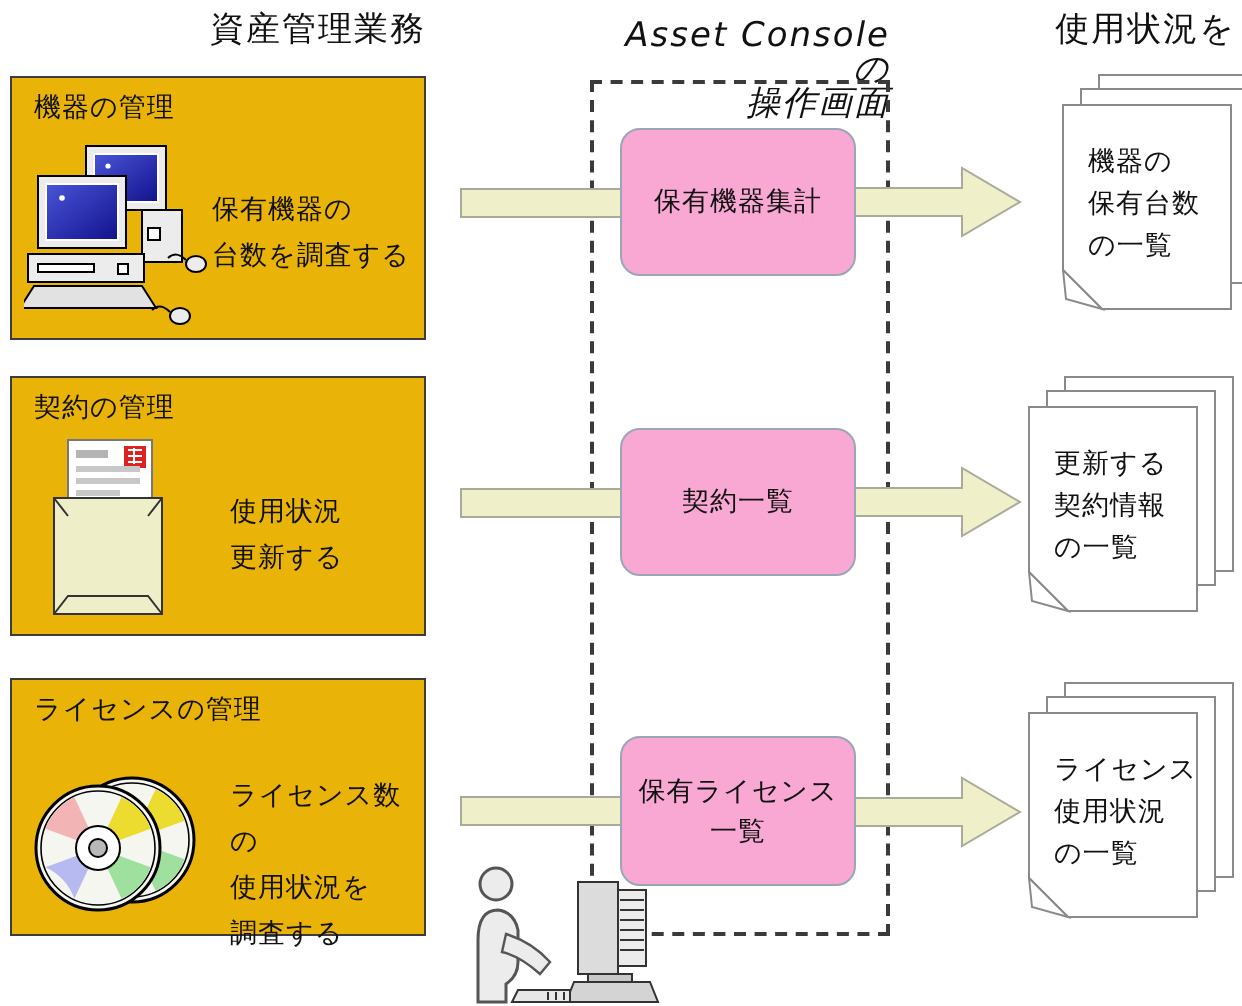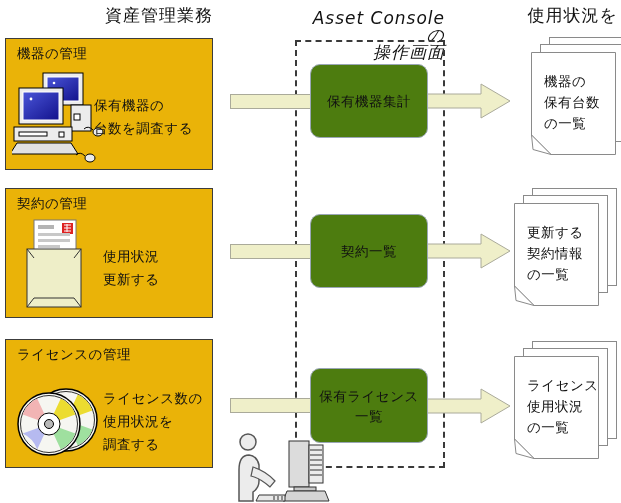--- a/index.html
+++ b/index.html
@@ -10,30 +10,30 @@
   #hdr-left{left:5px;top:7px;width:208px;}
   #hdr-center{left:295px;top:10px;width:150px;font-style:italic;}
   #hdr-right{left:506px;top:7px;width:112px;}
 
   .task-box{position:absolute;left:5px;width:208px;background:#eab308;
             border:1.5px solid #3c3c3c;box-sizing:border-box;z-index:2;}
   #task1{top:38px;height:132px;}
   #task2{top:188px;height:130px;}
   #task3{top:339px;height:129px;}
   .task-title{position:absolute;left:11px;top:6px;font-size:13.5px;letter-spacing:0.5px;}
-  .task-desc{position:absolute;font-size:13.5px;line-height:23px;letter-spacing:0.5px;}
+  .task-desc{position:absolute;font-size:13.5px;line-height:23px;letter-spacing:0.5px;margin-left:12px;}
   #desc1{left:88px;top:55px;}
   #desc2{left:97px;top:56px;}
   #desc3{left:97px;top:47px;}
   .task-icon{position:absolute;}
 
   .dashed-box{position:absolute;left:295px;top:40px;width:150px;height:428px;
               border:2px dashed #3a3a3a;box-sizing:border-box;z-index:1;}
 
-  .console-box{position:absolute;left:310px;width:118px;background:#4d7c0f;
+  .console-box{position:absolute;left:310px;width:118px;background:#f9a8d4;
                border:1.2px solid #9aa6b6;border-radius:10px;box-sizing:border-box;
                display:flex;flex-direction:column;align-items:center;justify-content:center;
                font-size:13.5px;line-height:20px;letter-spacing:0.5px;z-index:3;}
   #console1{top:64px;height:74px;}
   #console2{top:214px;height:74px;}
   #console3{top:368px;height:75px;}
 
   .bar{position:absolute;left:230px;width:81px;height:15px;background:#efefc9;
        border:1px solid #aaaa9a;box-sizing:border-box;z-index:2;}
   #bar1{top:94px;} #bar2{top:244px;} #bar3{top:398px;}

